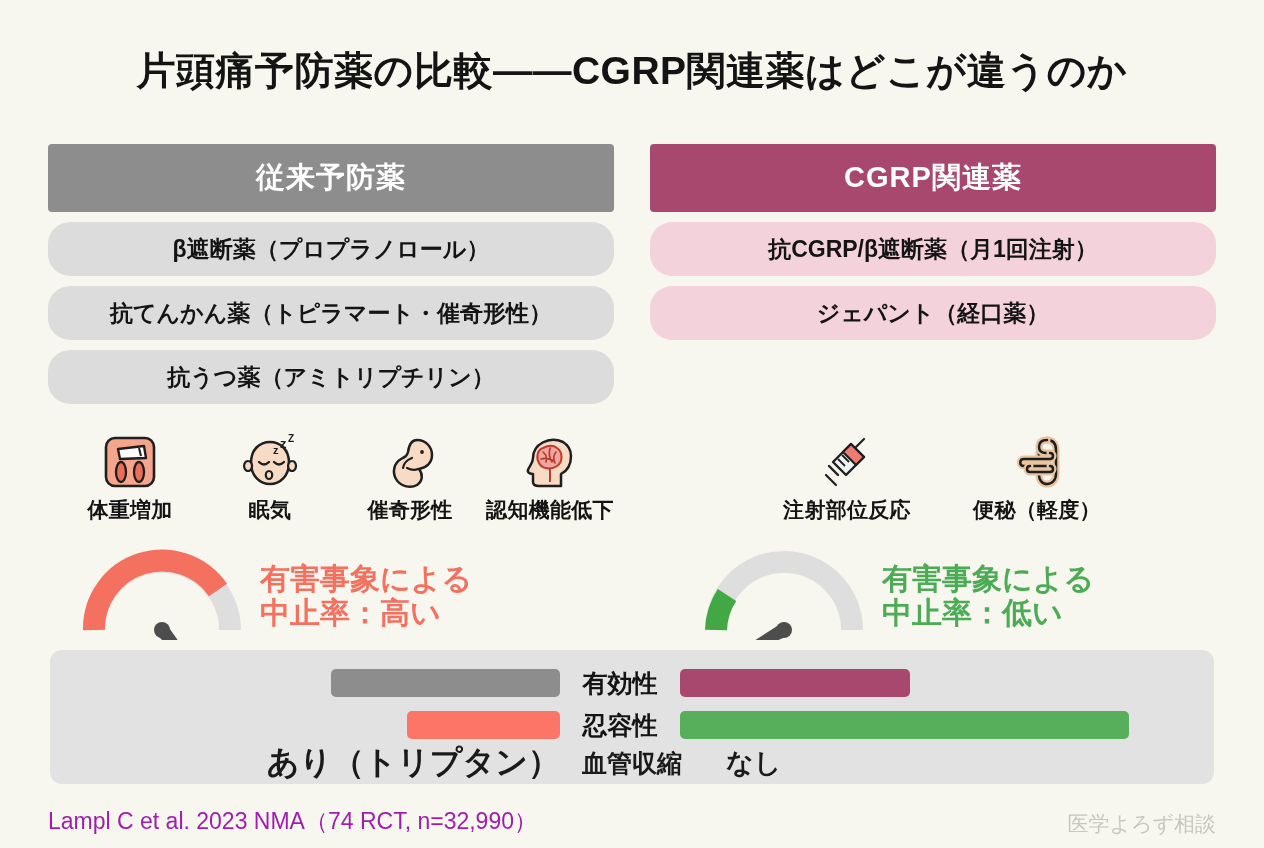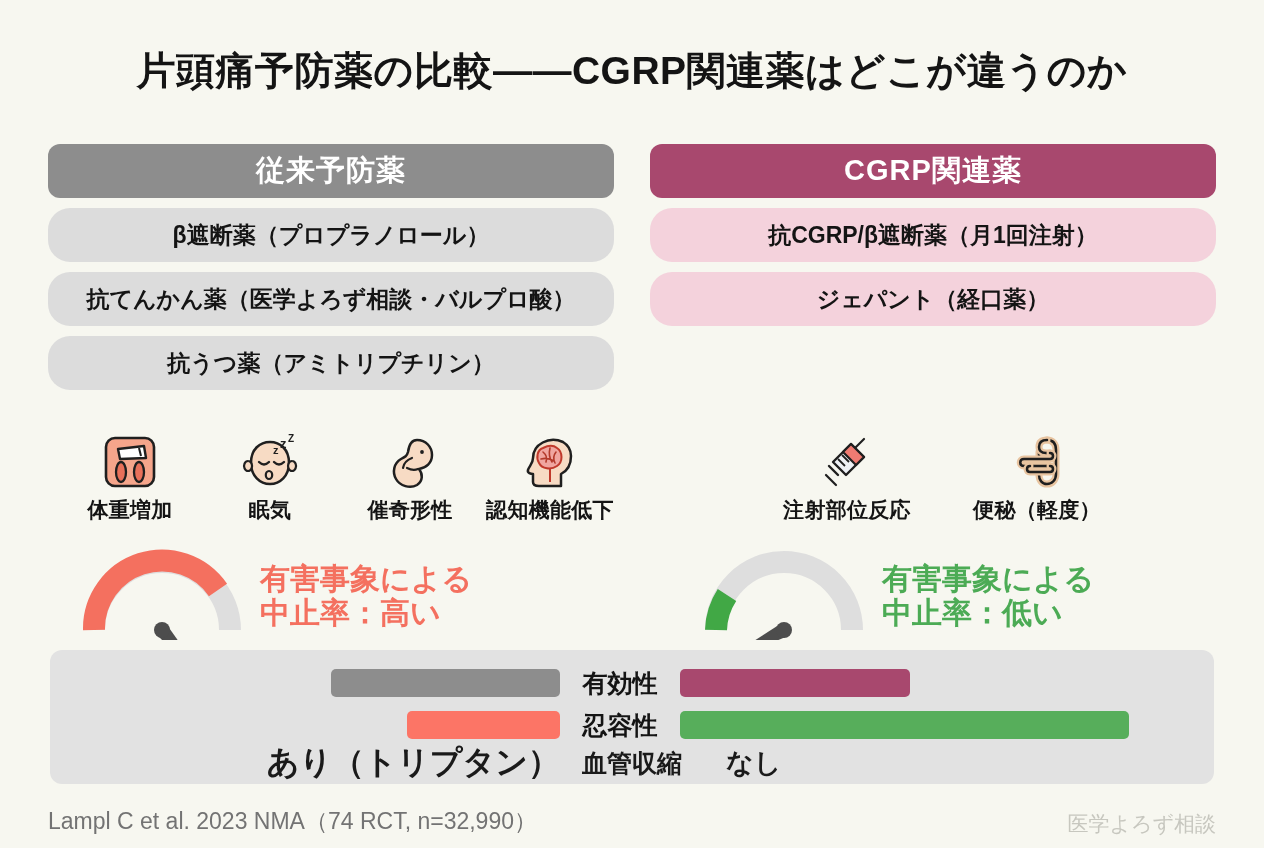--- a/index.html
+++ b/index.html
@@ -22,21 +22,21 @@
     color:#141414;
     white-space:nowrap;
   }
 
   
   .col{position:absolute;top:144px;width:566px;}
   .col-left{left:48px;}
   .col-right{left:650px;}
 
   .col-head{
-    height:54px;border-radius:12px;
+    height:68px;border-radius:4px;
     display:flex;align-items:center;justify-content:center;
     font-size:29px;font-weight:bold;color:#ffffff;
     letter-spacing:1px;
   }
   .col-left  .col-head{background:#8d8d8d;}
   .col-right .col-head{background:#a8486e;}
 
   .pill{
     margin-top:10px;height:54px;border-radius:22px;
     display:flex;align-items:center;justify-content:center;
@@ -94,38 +94,38 @@
     position:absolute;left:0;top:96px;width:1164px;height:34px;
     display:flex;align-items:center;
   }
   .cb-left{width:510px;text-align:right;font-size:32px;font-weight:bold;white-space:nowrap;}
   .cb-mid{width:144px;text-align:center;font-size:25px;font-weight:bold;white-space:nowrap;}
   .cb-right{width:510px;text-align:left;font-size:27px;font-weight:bold;white-space:nowrap;padding-left:22px;box-sizing:border-box;}
 
   
   .footer-src{
     position:absolute;left:48px;top:806px;
-    font-size:23px;color:#737373;white-space:nowrap;
+    font-size:23px;color:#a21caf;white-space:nowrap;
   }
   .footer-brand{
     position:absolute;right:48px;top:810px;
     font-size:21px;color:#c7c7bf;white-space:nowrap;
   }
 </style>
 </head>
 <body>
 
 <div class="page">
 
   <div class="title">片頭痛予防薬の比較——CGRP関連薬はどこが違うのか</div>
 
   <div class="col col-left">
     <div class="col-head">従来予防薬</div>
     <div class="pill">β遮断薬（プロプラノロール）</div>
-    <div class="pill">抗てんかん薬（医学よろず相談・バルプロ酸）</div>
+    <div class="pill">抗てんかん薬（トピラマート・催奇形性）</div>
     <div class="pill">抗うつ薬（アミトリプチリン）</div>
   </div>
 
   <div class="col col-right">
     <div class="col-head">CGRP関連薬</div>
     <div class="pill">抗CGRP/β遮断薬（月1回注射）</div>
     <div class="pill">ジェパント（経口薬）</div>
   </div>
 
   <div class="ae-row ae-left">

